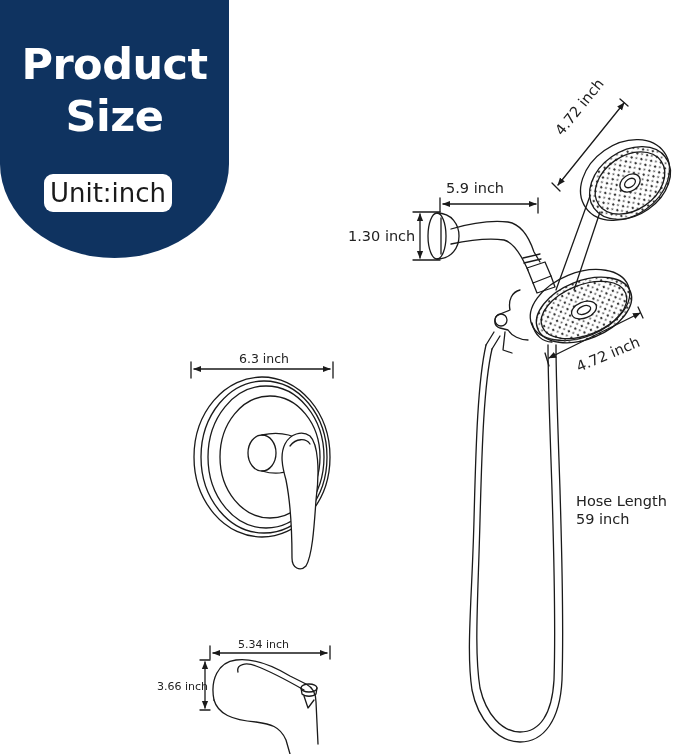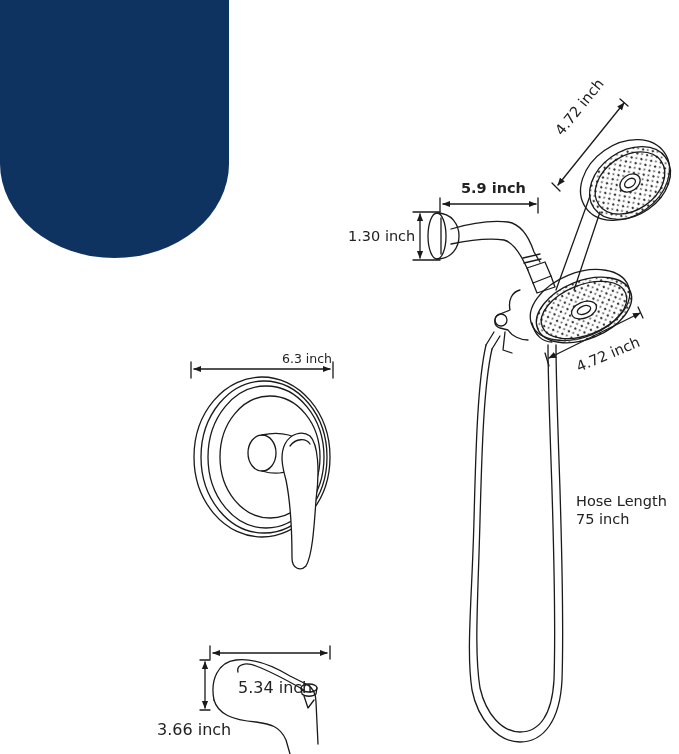--- a/index.html
+++ b/index.html
@@ -10,29 +10,32 @@
     .banner-title { position: absolute; left: 0; width: 229px; text-align: center; color: #ffffff;
                     font-family: "DejaVu Sans", sans-serif; font-weight: bold; font-size: 43px;
                     line-height: 52px; top: 38px; letter-spacing: -0.5px; }
     .unit-pill { position: absolute; left: 44px; top: 174px; width: 128px; height: 38px;
                  background: #ffffff; border-radius: 9px; color: #1a1a1a; font-size: 26px;
                  font-family: "DejaVu Sans", sans-serif;
                  display: flex; align-items: center; justify-content: center; }
     svg.art { position: absolute; left: 0; top: 0; }
     .lbl { position: absolute; font-family: "DejaVu Sans", sans-serif; color: #222; white-space: nowrap; }
     .s15 { font-size: 14.5px; }
-    .s13 { font-size: 12.5px; margin-left: 43px; }
-    .s11 { font-size: 16px; margin-top: 40px; }
+    .s13 { font-size: 12.5px; }
+    .s11 { font-size: 11px; }
   </style>
 </head>
 <body>
 
 <div class="banner">
   <div class="banner-title">
+    <div>Product</div>
+    <div>Size</div>
   </div>
+  <div class="unit-pill">Unit:inch</div>
 </div>
 
 <svg class="art" width="679" height="754" viewBox="0 0 679 754" fill="none" stroke="#1a1a1a" stroke-width="1.3" stroke-linecap="round" stroke-linejoin="round">
   <defs>
     <marker id="arr" viewBox="0 0 10 10" refX="9" refY="5" markerWidth="6" markerHeight="6" orient="auto-start-reverse">
       <path d="M0,1 L10,5 L0,9 z" fill="#1a1a1a" stroke="none"></path>
     </marker>
     <pattern id="nozzles" width="7" height="7" patternUnits="userSpaceOnUse">
       <circle cx="2" cy="2" r="1.2" fill="#333" stroke="none"></circle>
       <circle cx="5.5" cy="5.2" r="1" fill="#555" stroke="none"></circle>
@@ -138,23 +141,23 @@
     <path d="M214,700 C210,680 218,662 236,660 C252,658 270,664 290,676 L306,684 C314,688 316,696 316,702 L318,744"></path>
     <path d="M214,700 C218,714 232,720 256,722 C270,724 280,726 286,740 L290,754"></path>
     <path d="M238,672 C236,664 246,662 256,666 C272,672 290,682 304,690"></path>
 
     <ellipse cx="309" cy="688" rx="8" ry="4"></ellipse>
     <path d="M301,688 L302,694 C305,697 313,697 316,694 L317,688"></path>
     <path d="M304,696 L308,708 L314,700"></path>
   </g>
 </svg>
 
-<div class="lbl s15" style="left:461px; top:180px;font-weight:bold;">5.9 inch</div>
+<div class="lbl s15" style="left:446px; top:180px;">5.9 inch</div>
 <div class="lbl s15" style="left:348px; top:228px;">1.30 inch</div>
 <div class="lbl s15" style="left:552px; top:128px; transform:rotate(-51deg); transform-origin:left top;">4.72 inch</div>
 <div class="lbl s15" style="left:574px; top:360px; transform:rotate(-23deg); transform-origin:left top;">4.72 inch</div>
 <div class="lbl s15" style="left:576px; top:492px; line-height:18px;">
   <div>Hose Length</div>
-  <div>75 inch</div>
+  <div>59 inch</div>
 </div>
 <div class="lbl s13" style="left:239px; top:351px;">6.3 inch</div>
 <div class="lbl s11" style="left:238px; top:638px;">5.34 inch</div>
 <div class="lbl s11" style="left:157px; top:680px;">3.66 inch</div>
 
 </body></html>

